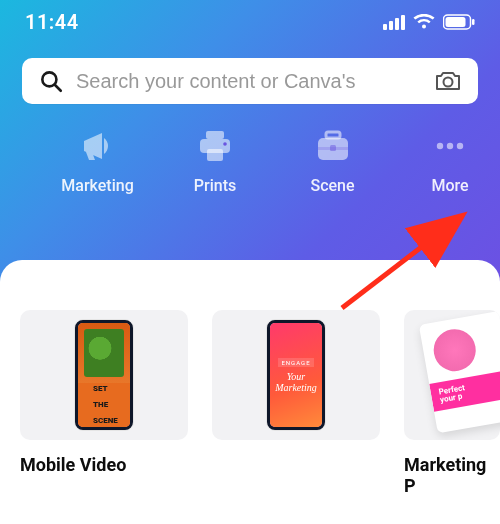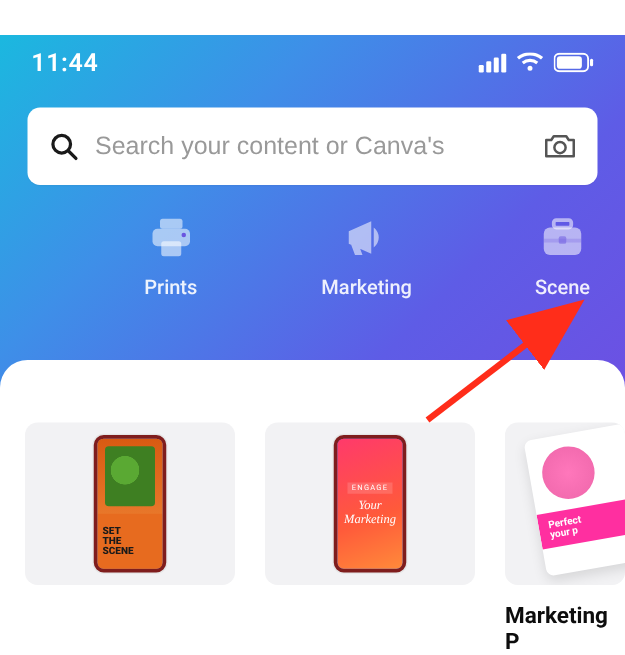--- a/index.html
+++ b/index.html
@@ -3,30 +3,30 @@
 <meta charset="utf-8">
 <style>
   * { box-sizing: border-box; margin: 0; padding: 0; }
   html, body { width: 500px; height: 524px; font-family: -apple-system, BlinkMacSystemFont, "Segoe UI", Roboto, Helvetica, Arial, sans-serif; overflow: hidden; }
   .screen {
     width: 500px; height: 524px;
     background: linear-gradient(135deg, #1BB8DF 0%, #3E8FE8 25%, #5E5CE6 55%, #7B44E0 100%);
     position: relative;
   }
   
-  .status { display: flex; justify-content: space-between; align-items: center; padding: 10px 25px 6px; color: #fff; font-weight: 600; font-size: 20px; letter-spacing: 0.5px; margin-top: 28px; }
+  .status { display: flex; justify-content: space-between; align-items: center; padding: 10px 25px 6px; color: #fff; font-weight: 600; font-size: 20px; letter-spacing: 0.5px; }
   .status-right { display: flex; align-items: center; gap: 8px; }
   .sig-bars { display: flex; align-items: flex-end; gap: 2px; }
   .sig-bars span { width: 4px; background: #fff; border-radius: 1px; display: block; }
   .sig-bars span:nth-child(1){height:6px;} .sig-bars span:nth-child(2){height:9px;} .sig-bars span:nth-child(3){height:12px;} .sig-bars span:nth-child(4){height:15px;}
   .wifi svg, .battery svg { display:block; }
   
   .search-wrap { padding: 18px 22px 0; }
   .search {
-    background: #fff; border-radius: 10px; height: 62px;
+    background: #fff; border-radius: 10px; height: 46px;
     display: flex; align-items: center; padding: 0 16px; gap: 12px;
     box-shadow: 0 1px 0 rgba(0,0,0,0.03);
   }
   .search input {
     flex: 1; border: none; outline: none; font-size: 20px; color: #555; background: transparent;
   }
   .search input::placeholder { color: #999; }
   .icon-btn { display:flex; align-items:center; justify-content:center; }
   
   .cats { display: flex; justify-content: space-between; padding: 22px 0 0; }
@@ -43,26 +43,26 @@
   .sheet h2 { font-size: 25px; font-weight: 800; color: #0d0d0d; letter-spacing: -0.3px; }
   .cards { display: flex; gap: 24px; margin-top: 24px; }
   .card { display:flex; flex-direction:column; gap: 14px; }
   .thumb {
     width: 168px; height: 130px; background: #f2f2f4; border-radius: 10px;
     display:flex; align-items:center; justify-content:center; overflow:hidden;
   }
   .card:last-child .thumb { width: 96px; }
   .tlabel { font-size: 18px; font-weight: 700; color: #0d0d0d; }
   
-  .phone { width: 58px; height: 110px; border-radius: 8px; background:#3b82f6; border:3px solid #7f1d1d; box-shadow: 0 0 0 1px #e5e5e5; display:flex; }
+  .phone { width: 58px; height: 110px; border-radius: 8px; background:#f9a8d4; border:3px solid #0f172a; box-shadow: 0 0 0 1px #e5e5e5; display:flex; }
   .phone-inner { flex:1; border-radius:5px; overflow:hidden; display:flex; flex-direction:column; }
   .mv { background: linear-gradient(#e76b1f,#e76b1f); position:relative; }
   .mv .top { flex: 0 0 58%; background: linear-gradient(#d85a12,#e8772a); position:relative; }
   .mv .top::after{content:"";position:absolute;inset:6px 6px 6px 6px;border-radius:3px;background:radial-gradient(circle at 40% 40%, #5aa933 0 30%, #3e7f22 31% 100%);}
-  .mv .bot { flex:1; background:#e76b1f; display:flex; flex-direction:column; justify-content:center; padding:2px 4px; }
+  .mv .bot { flex:1; background:#e76b1f; display:flex; flex-direction:column; justify-content:space-between; padding:2px 15px; }
   .mv .bot span { font-size:8px; font-weight:900; color:#1a1a1a; line-height:1; text-transform:uppercase; }
   .ys { background: linear-gradient(160deg,#ff3a6b 0%, #ff5a3a 60%, #ff8a3a 100%); display:flex; flex-direction:column; align-items:center; justify-content:center; gap:4px; }
   .ys .tag { font-size:6px; letter-spacing:1px; color:#fff; background:rgba(255,255,255,0.15); padding:1px 3px; }
   .ys .fancy { font-family: Georgia, 'Times New Roman', serif; font-style:italic; color:#fff; font-size:10px; text-align:center; line-height:1.1; }
   .ig-card { width: 120px; height: 110px; transform: rotate(-10deg) translateX(24px); background:#fff; border-radius:6px; box-shadow: 0 4px 10px rgba(0,0,0,0.12); position:relative; overflow:hidden; }
   .ig-card::before{content:"";position:absolute;top:10px;left:10px;width:42px;height:42px;border-radius:50%;background:radial-gradient(circle,#f7b,#e6a);}
   .ig-card .band{position:absolute;left:0;right:0;top:60px;height:28px;background:#ff2fa0;display:flex;flex-direction:column;justify-content:center;padding-left:8px;}
   .ig-card .band span{color:#fff;font-size:8px;font-weight:700;line-height:1;}
   
   .arrow { position:absolute; pointer-events:none; }
@@ -114,66 +114,77 @@
     </div>
   </div>
 
   <div class="cats">
     <div class="cat first">
       
       
     </div>
     <div class="cat">
       <div class="ic">
+        <svg width="40" height="34" viewBox="0 0 40 34">
+            <path fill="rgba(255,255,255,0.55)" d="M6 12l18-8v26L6 22v-10zM26 9a10 10 0 010 16V9zM8 23h6l3 8h-6z"></path>
+          </svg>
+      </div>
+      <div class="lbl">Marketing</div>
+    </div>
+    <div class="cat">
+      <div class="ic">
         <svg width="38" height="34" viewBox="0 0 38 34">
             <rect x="10" y="2" width="18" height="8" rx="2" fill="rgba(255,255,255,0.55)"></rect>
             <rect x="4" y="10" width="30" height="14" rx="4" fill="rgba(255,255,255,0.55)"></rect>
             <rect x="11" y="20" width="16" height="12" rx="2" fill="rgba(255,255,255,0.55)"></rect>
             <circle cx="29" cy="15" r="1.8" fill="#6a55e0"></circle>
           </svg>
       </div>
       <div class="lbl">Prints</div>
     </div>
     <div class="cat">
       <div class="ic">
-        <svg width="40" height="34" viewBox="0 0 40 34">
-            <path fill="rgba(255,255,255,0.55)" d="M6 12l18-8v26L6 22v-10zM26 9a10 10 0 010 16V9zM8 23h6l3 8h-6z"></path>
-          </svg>
-      </div>
-      <div class="lbl">Marketing</div>
-    </div>
-    <div class="cat">
-      <div class="ic">
         <svg width="38" height="34" viewBox="0 0 38 34">
             <rect x="12" y="3" width="14" height="6" rx="2" fill="none" stroke="rgba(255,255,255,0.55)" stroke-width="3"></rect>
             <rect x="4" y="9" width="30" height="22" rx="5" fill="rgba(255,255,255,0.55)"></rect>
             <rect x="4" y="18" width="30" height="3" fill="#6a55e0" opacity="0.25"></rect>
             <rect x="16" y="16" width="6" height="6" rx="1.5" fill="#6a55e0" opacity="0.5"></rect>
           </svg>
       </div>
       <div class="lbl">Scene</div>
+    </div>
+    <div class="cat">
+      <div class="ic">
+        <svg width="38" height="34" viewBox="0 0 38 34">
+            <circle cx="9" cy="17" r="3.2" fill="rgba(255,255,255,0.55)"></circle>
+            <circle cx="19" cy="17" r="3.2" fill="rgba(255,255,255,0.55)"></circle>
+            <circle cx="29" cy="17" r="3.2" fill="rgba(255,255,255,0.55)"></circle>
+          </svg>
+      </div>
+      <div class="lbl">More</div>
     </div>
   </div>
 
   <div class="sheet">
     <div class="cards">
 
       <div class="card">
         <div class="thumb">
           <div class="phone">
               <div class="phone-inner mv">
             <div class="top"></div>
             <div class="bot">
               <span>Set</span>
               <span>The</span>
               <span>Scene</span>
             </div>
           </div>
             </div>
         </div>
+        <div class="tlabel">Mobile Video</div>
       </div>
 
       <div class="card">
         <div class="thumb">
           <div class="phone">
               <div class="phone-inner ys">
             <div class="tag">ENGAGE</div>
             <div class="fancy">
               <div>Your</div>
               <div>Marketing</div>

